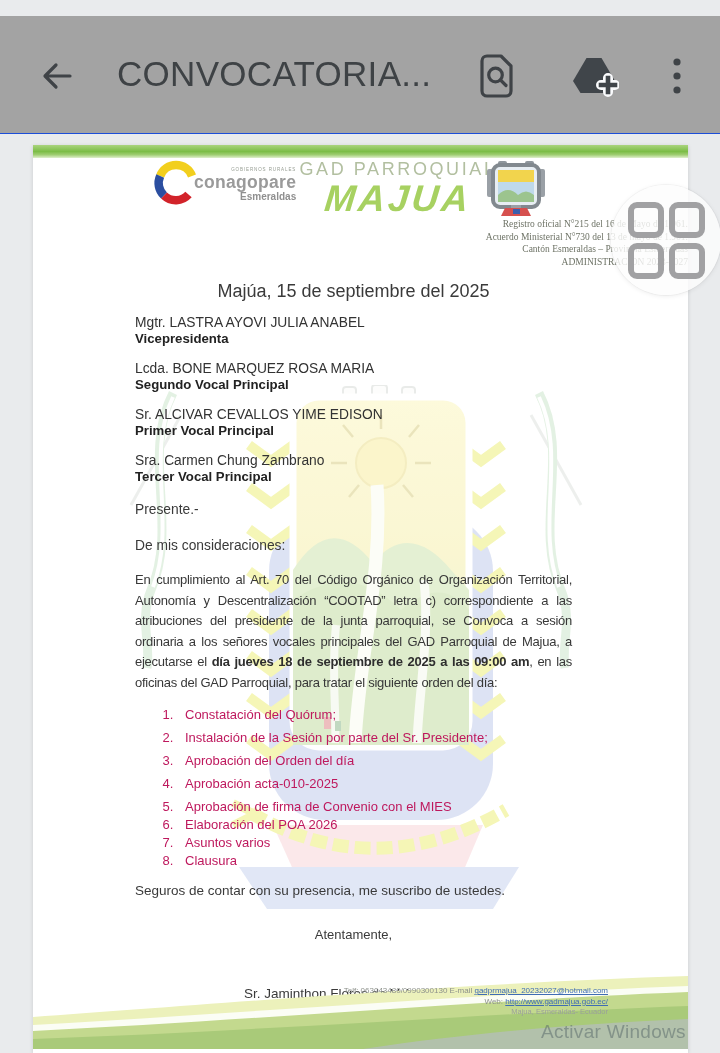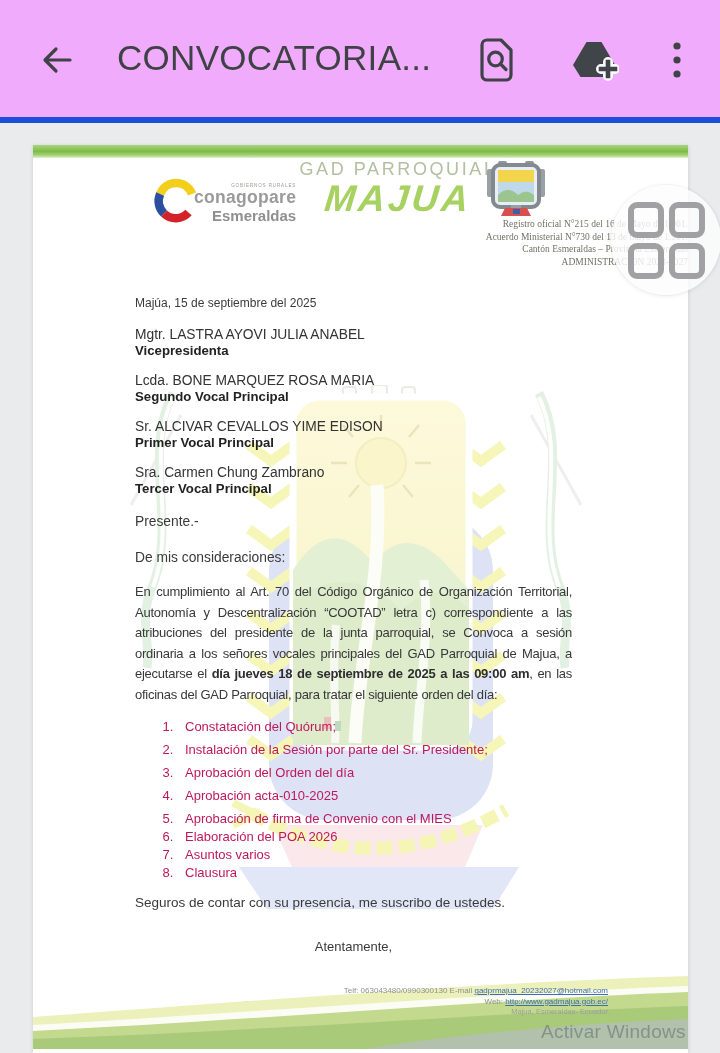--- a/index.html
+++ b/index.html
@@ -4,59 +4,59 @@
 <style>
   html,body{margin:0;padding:0;}
   body{
     width:720px;height:1053px;position:relative;overflow:hidden;
     background:#e9ebed;
     font-family:"Liberation Sans",sans-serif;
     -webkit-font-smoothing:antialiased;
   }
   
   .appbar{
-    position:absolute;top:0;left:0;right:0;height:117px;
-    background:#f0abfc;border-bottom:6px solid #1d4ed8;z-index:40;
+    position:absolute;top:16px;left:0;right:0;height:117px;
+    background:#a3a3a3;border-bottom:1px solid #1d4ed8;z-index:40;
   }
   .iconbtn{position:absolute;background:none;border:none;padding:0;margin:0;cursor:pointer;}
   .appbar-title{
     position:absolute;left:117px;top:38px;font-size:35px;color:#3e4245;
     letter-spacing:.3px;white-space:nowrap;
   }
   
   .page{
     position:absolute;left:33px;top:145px;width:655px;height:908px;
     background:#ffffff;box-shadow:0 1px 4px rgba(0,0,0,.14);overflow:hidden;
   }
   .page-topbar{
     position:absolute;top:0;left:0;right:0;height:13px;z-index:3;
     background:linear-gradient(180deg,#aad47e 0%,#7cbd47 50%,#9fcd72 75%,#e0efcd 100%);
   }
   
-  .lh-conago{position:absolute;left:118px;top:31px;display:flex;align-items:center;z-index:3;}
+  .lh-conago{position:absolute;left:118px;top:13px;display:flex;align-items:center;z-index:3;}
   .conago-text{margin-left:-7px;line-height:1;}
   .conago-top{font-size:4.5px;letter-spacing:.9px;color:#949b90;text-align:right;margin-bottom:1px;}
   .conago-name{font-size:17.5px;font-weight:bold;color:#9a9a9a;letter-spacing:.3px;}
-  .conago-sub{font-size:15px;font-weight:bold;color:#8f8f8f;text-align:right;margin-top:1px;}
+  .conago-sub{font-size:10px;font-weight:bold;color:#8f8f8f;text-align:right;margin-top:1px;}
   .lh-center{position:absolute;left:250px;top:14px;width:230px;text-align:center;z-index:3;}
   .org-line1{font-size:18px;letter-spacing:2.6px;color:#b2bfa0;font-weight:500;}
   .org-line2{
     font-size:37px;font-weight:bold;font-style:italic;color:#a7d161;
     letter-spacing:3px;margin-top:-2px;transform:skewX(-6deg);
   }
   .lh-crest{position:absolute;left:452px;top:16px;z-index:3;}
   .registro{
     position:absolute;top:73px;left:0;right:0;text-align:right;z-index:3;
     font-family:"Liberation Serif",serif;font-size:9.5px;line-height:12.5px;color:#6e7366;
   }
   
   .watermark{position:absolute;left:88px;top:240px;z-index:1;pointer-events:none;}
   
   .content{position:absolute;left:102px;top:126px;width:437px;z-index:2;color:#3a3a3a;}
-  .date{ text-align:left;font-size:12px;line-height:16px;margin:24px 0 16px;}
+  .date{ text-align:center;font-size:18px;line-height:16px;margin:12px 0 16px;}
   .recipient{margin-bottom:14px;}
   .r-name{font-size:13.8px;line-height:16px;color:#333;}
   .r-role{font-size:13.2px;line-height:16px;font-weight:bold;color:#222;}
   .presente{font-size:13.8px;line-height:16px;margin-top:17px;}
   .salutation{font-size:13.8px;line-height:16px;margin-top:20px;}
   .body-par{
     font-size:13px;letter-spacing:-.25px;line-height:20.5px;margin:16px 0 0;
     text-align:justify;color:#383838;
   }
   .body-par b{color:#2e2e2e;}

